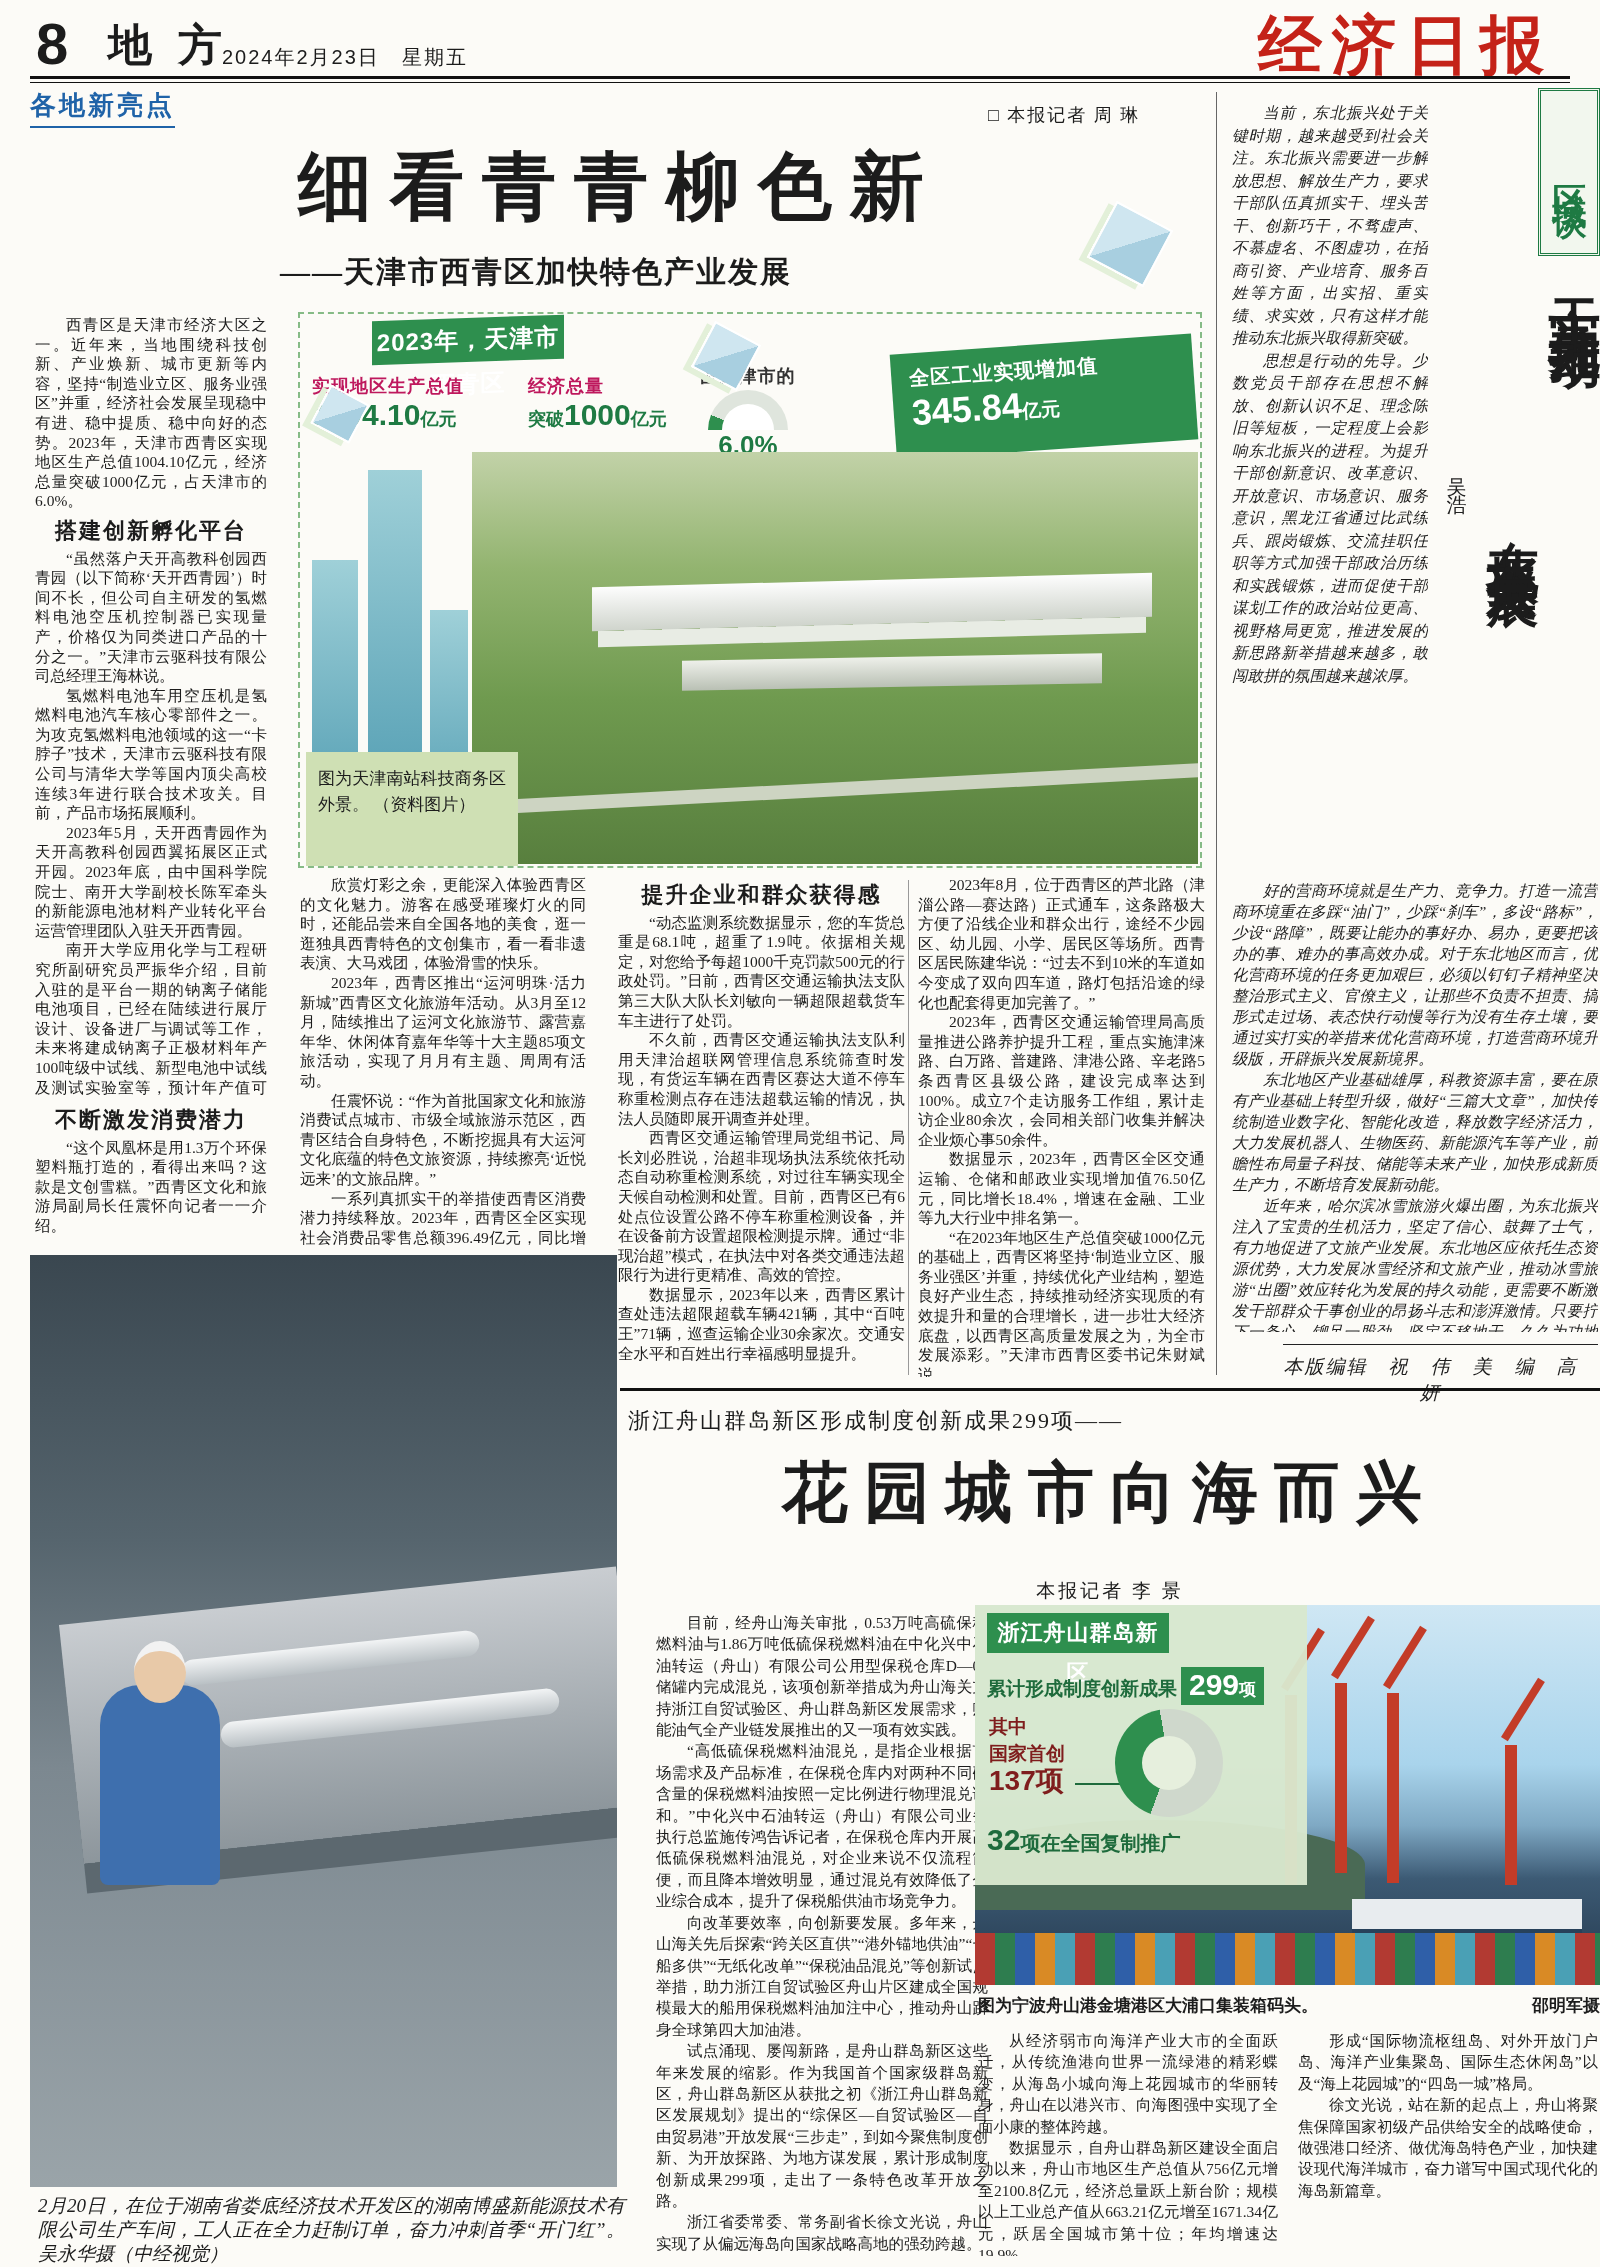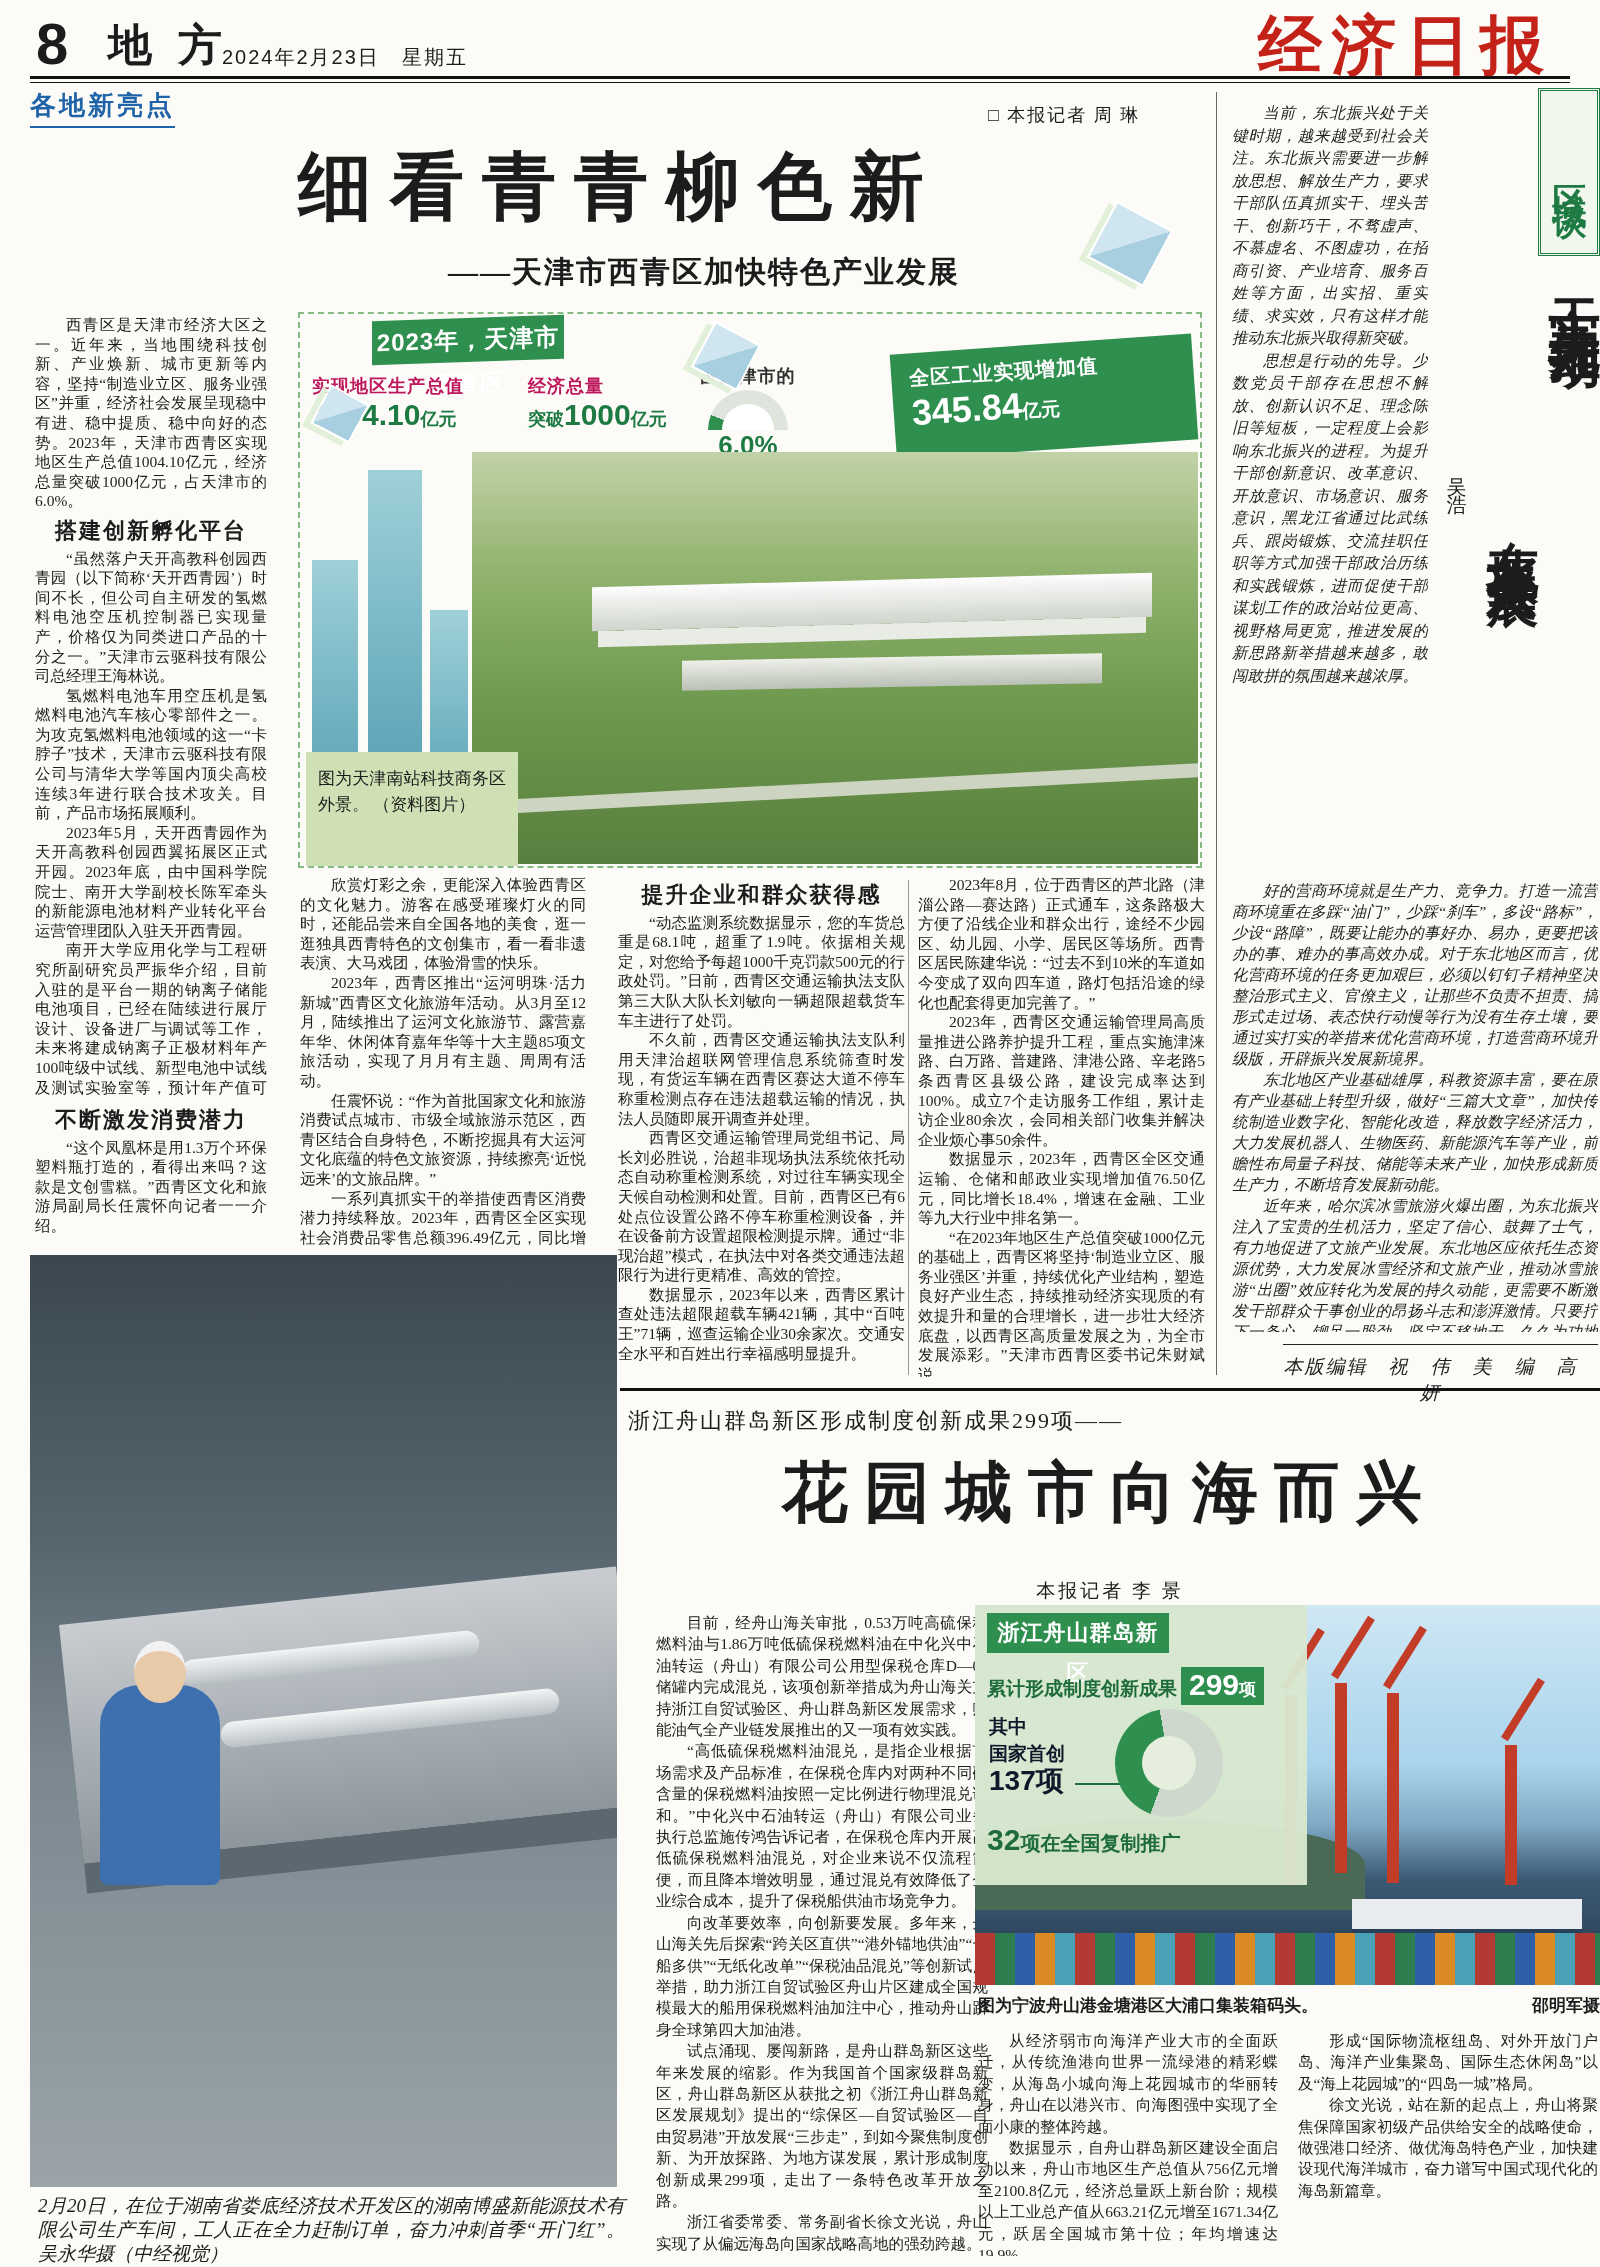--- a/index.html
+++ b/index.html
@@ -16,21 +16,21 @@
   
   .pagenum { left:36px; top:10px; font-size:58px; font-weight:bold; }
   .section-title { left:108px; top:16px; font-size:44px; font-weight:bold; letter-spacing:26px; }
   .date-line { left:222px; top:44px; font-size:20px; letter-spacing:2px; font-family:"Liberation Sans","DejaVu Sans",sans-serif; }
   .masthead { left:1258px; top:2px; font-size:64px; font-weight:bold; color:#c42218; letter-spacing:10px; }
   .rule-a { left:30px; top:76px; width:1540px; height:3px; background:#111; }
   .rule-b { left:30px; top:82px; width:1540px; height:1px; background:#111; }
   .kicker-label { left:30px; top:88px; font-size:26px; font-weight:bold; color:#1f63a8; border-bottom:2px solid #1f63a8; padding-bottom:3px; letter-spacing:3px; }
   
   .main-headline { left:240px; top:138px; width:760px; text-align:center; font-size:74px; font-weight:bold; letter-spacing:18px; }
-  .main-subtitle { left:280px; top:252px; width:680px; text-align:right; font-size:30px; font-weight:bold; letter-spacing:2px; }
+  .main-subtitle { left:280px; top:252px; width:680px; text-align:left; font-size:30px; font-weight:bold; letter-spacing:2px; }
   .main-byline { left:988px; top:103px; width:215px; font-size:18px; letter-spacing:2px; }
   .v-divider { left:1216px; top:92px; width:1px; height:1283px; background:#666; }
   .col-rule { left:908px; top:880px; width:1px; height:495px; background:#999; }
   
   .collage { left:298px; top:312px; width:904px; height:556px; border:2px dashed #86bb86; }
   .col-title-banner { left:372px; top:318px; width:192px; height:44px; background:#2e8f4e; color:#fff;
     font-size:24px; font-weight:bold; text-align:center; line-height:44px; transform:skewY(-2deg); letter-spacing:1px; }
   .stat { position:absolute; }
   .stat .lab { font-size:18px; color:#be185d; font-weight:bold; letter-spacing:1px; font-family:"Liberation Sans","DejaVu Sans",sans-serif; }
   .stat .val { font-size:30px; color:#1e7a43; font-weight:bold; font-family:"Liberation Sans","DejaVu Sans",sans-serif; }
@@ -82,21 +82,21 @@
   .containers { position:absolute; left:0; bottom:0; width:625px; height:52px;
     background:repeating-linear-gradient(90deg,#b23a32 0 20px,#2e7d4f 20px 40px,#2f5fa8 40px 60px,#d98a25 60px 80px,#4aa0b5 80px 100px); }
   .ship { position:absolute; right:18px; bottom:40px; width:230px; height:46px; background:#e8ecef; border-bottom:16px solid #27415a; }
   .zs-panel { left:975px; top:1605px; width:332px; height:280px; background:rgba(216,232,206,0.96); padding:8px 12px; overflow:hidden; }
   .zs-title { width:182px; height:40px; background:#2e8f4e; color:#fff; font-size:22px; font-weight:bold; text-align:center; line-height:40px; letter-spacing:1px; }
   .zs-row1 { margin-top:14px; font-size:19px; color:#1e6b3c; font-weight:bold; font-family:"Liberation Sans","DejaVu Sans",sans-serif; }
   .zs-badge { display:inline-block; background:#2e8f4e; color:#fff; padding:1px 8px 3px; margin-left:4px; }
   .zs-badge .v { font-size:30px; font-weight:bold; }
   .zs-badge .u { font-size:17px; }
   .zs-mid { position:relative; height:118px; }
-  .zs-labels { position:absolute; left:2px; top:8px; font-size:19px; color:#0f172a; font-weight:bold; line-height:27px; font-family:"Liberation Sans","DejaVu Sans",sans-serif; }
+  .zs-labels { position:absolute; left:2px; top:8px; font-size:19px; color:#7f1d1d; font-weight:bold; line-height:27px; font-family:"Liberation Sans","DejaVu Sans",sans-serif; }
   .zs-labels .big { font-size:28px; }
   .zs-donut { position:absolute; left:128px; top:4px; width:108px; height:108px; border-radius:50%;
     background:conic-gradient(from 200deg,#2e8f4e 0 150deg,#cfd8cc 150deg 360deg); }
   .zs-donut:after { content:""; position:absolute; left:27px; top:27px; width:54px; height:54px; border-radius:50%; background:#e6efdd; }
   .zs-line { position:absolute; left:88px; top:78px; width:46px; height:2px; background:#1e6b3c; }
   .zs-row3 { font-size:20px; color:#1e6b3c; font-weight:bold; font-family:"Liberation Sans","DejaVu Sans",sans-serif; }
   .zs-row3 .big { font-size:30px; }
   .port-caption { left:978px; top:1994px; width:455px; font-size:17px; font-weight:bold; line-height:24px; }
   .port-credit { left:1500px; top:1994px; width:100px; font-size:17px; font-weight:bold; text-align:right; }
   

